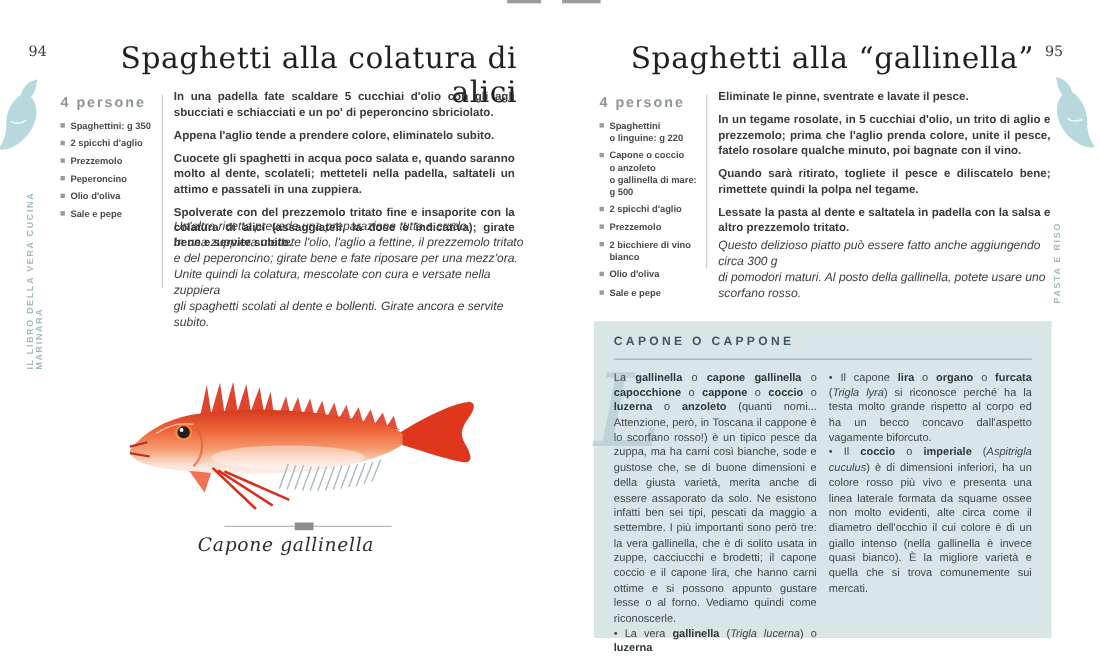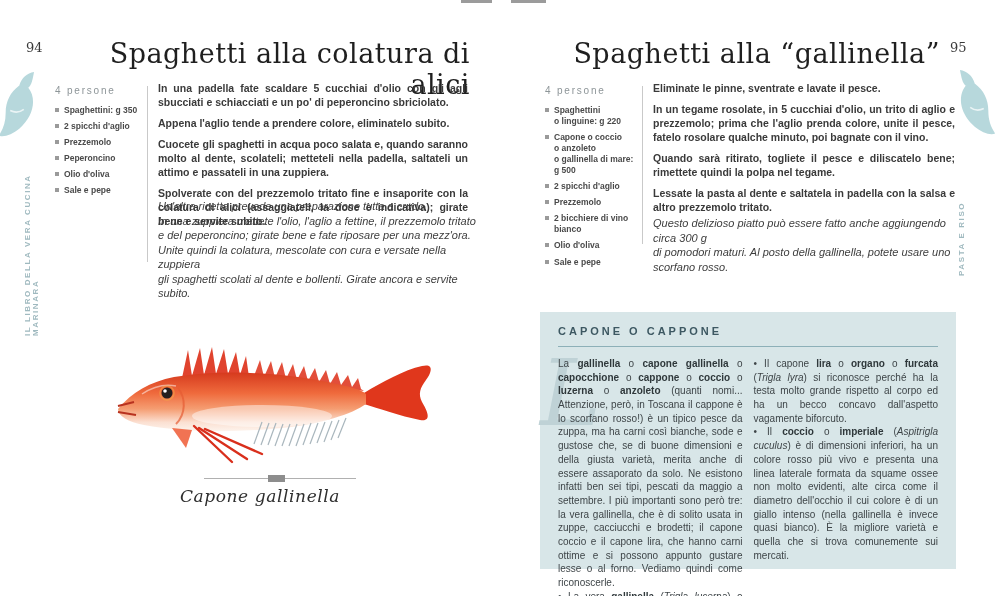--- a/index.html
+++ b/index.html
@@ -10,21 +10,21 @@
   .mark{position:absolute;top:0;height:3px;background:#9b9b9b;}
   
   .pagenum{position:absolute;font-family:"DejaVu Serif",serif;font-size:13px;color:#3a3a3a;}
   
   .title{position:absolute;font-family:"DejaVu Serif",serif;font-size:27px;color:#1f1f1f;
          text-align:right;letter-spacing:.5px;font-weight:500;}
   
   .vtext{position:absolute;writing-mode:vertical-rl;transform:rotate(180deg);
          font-size:8px;font-weight:700;letter-spacing:1.6px;color:#9fb9bf;line-height:1;}
   
-  .serves{font-size:10px;font-weight:400;letter-spacing:1.8px;color:#8d9598;margin-bottom:9px;}
+  .serves{font-size:13px;font-weight:700;letter-spacing:1.8px;color:#8d9598;margin-bottom:9px;}
   .ing-list{position:absolute;}
   .ing-item{display:flex;margin-bottom:5px;}
   .ing-bullet{width:4px;height:4px;background:#9a9a9a;margin:3px 5px 0 0;flex:none;}
   .ing-label{font-size:8.5px;font-weight:700;color:#4a4a4a;line-height:1.3;white-space:pre-line;}
   
   .vrule{position:absolute;width:1px;background:#c9c9c9;}
   
   .body-col{position:absolute;}
   .body-col p{margin:0 0 7px 0;font-size:10.5px;font-weight:700;color:#3a3a3a;
               line-height:1.33;text-align:justify;}
@@ -218,21 +218,21 @@
 <div class="body-col" style="left:653px;top:82px;width:302px;">
   <p>Eliminate le pinne, sventrate e lavate il pesce.</p>
   <p>In un tegame rosolate, in 5 cucchiai d'olio, un trito di aglio e prezzemolo; prima che l'aglio prenda colore, unite il pesce, fatelo rosolare qualche minuto, poi bagnate con il vino.</p>
   <p>Quando sarà ritirato, togliete il pesce e diliscatelo bene; rimettete quindi la polpa nel tegame.</p>
   <p>Lessate la pasta al dente e saltatela in padella con la salsa e altro prezzemolo tritato.</p>
 </div>
 
 <div class="note" style="left:653px;top:216px;width:310px;">Questo delizioso piatto può essere fatto anche aggiungendo circa 300 g
 di pomodori maturi. Al posto della gallinella, potete usare uno scorfano rosso.</div>
 
-<div class="box" style="left:540px;top:312px;width:416px;height:257px;">
+<div class="box" style="left:540px;top:292px;width:416px;height:288px;">
   <div class="box-title">CAPONE O CAPPONE</div>
   <div class="box-rule"></div>
   <div class="drop-letter">L</div>
   <div class="box-cols">
     <div class="box-col">
       <p>La <b>gallinella</b> o <b>capone gallinella</b> o <b>capocchione</b> o <b>cappone</b> o <b>coccio</b> o <b>luzerna</b> o <b>anzoleto</b> (quanti nomi... Attenzione, però, in Toscana il cappone è lo scorfano rosso!) è un tipico pesce da zuppa, ma ha carni così bianche, sode e gustose che, se di buone dimensioni e della giusta varietà, merita anche di essere assaporato da solo. Ne esistono infatti ben sei tipi, pescati da maggio a settembre. I più importanti sono però tre: la vera gallinella, che è di solito usata in zuppe, cacciucchi e brodetti; il capone coccio e il capone lira, che hanno carni ottime e si possono appunto gustare lesse o al forno. Vediamo quindi come riconoscerle.</p>
       <p>• La vera <b>gallinella</b> (<i>Trigla lucerna</i>) o <b>luzerna</b></p>
     </div>
     <div class="box-col">
       <p>• Il capone <b>lira</b> o <b>organo</b> o <b>furcata</b> (<i>Trigla lyra</i>) si riconosce perché ha la testa molto grande rispetto al corpo ed ha un becco concavo dall'aspetto vagamente biforcuto.</p>

